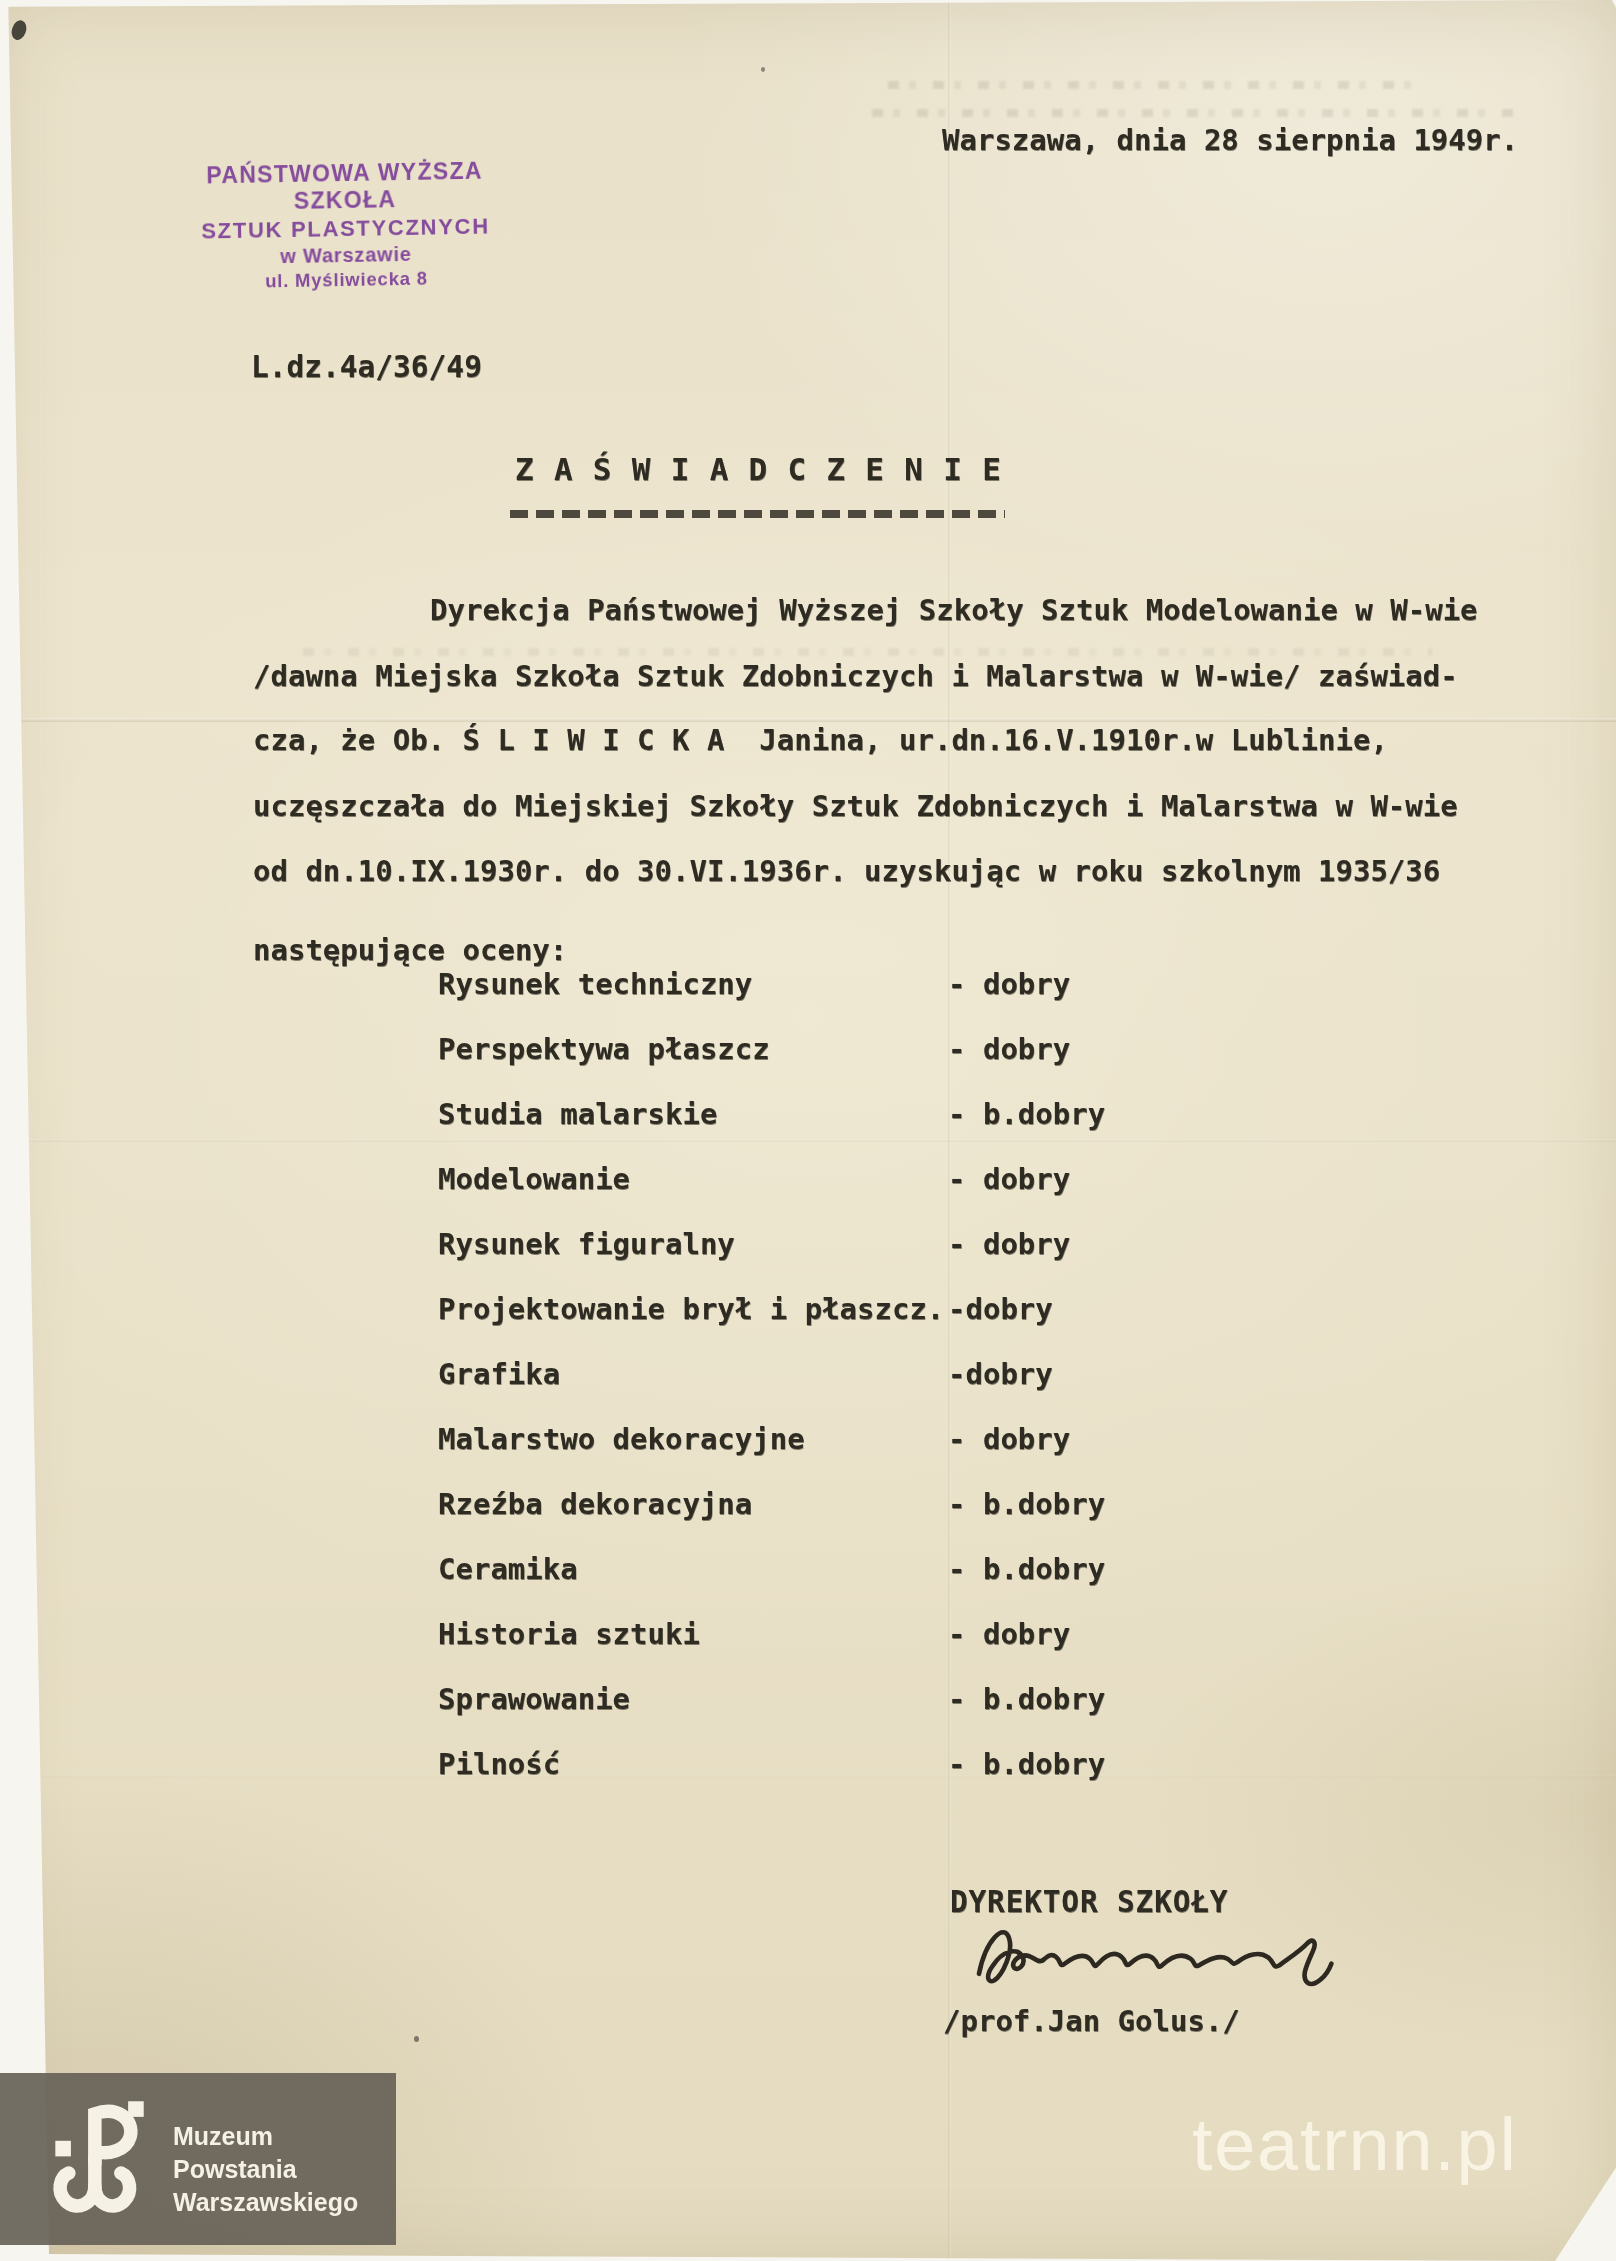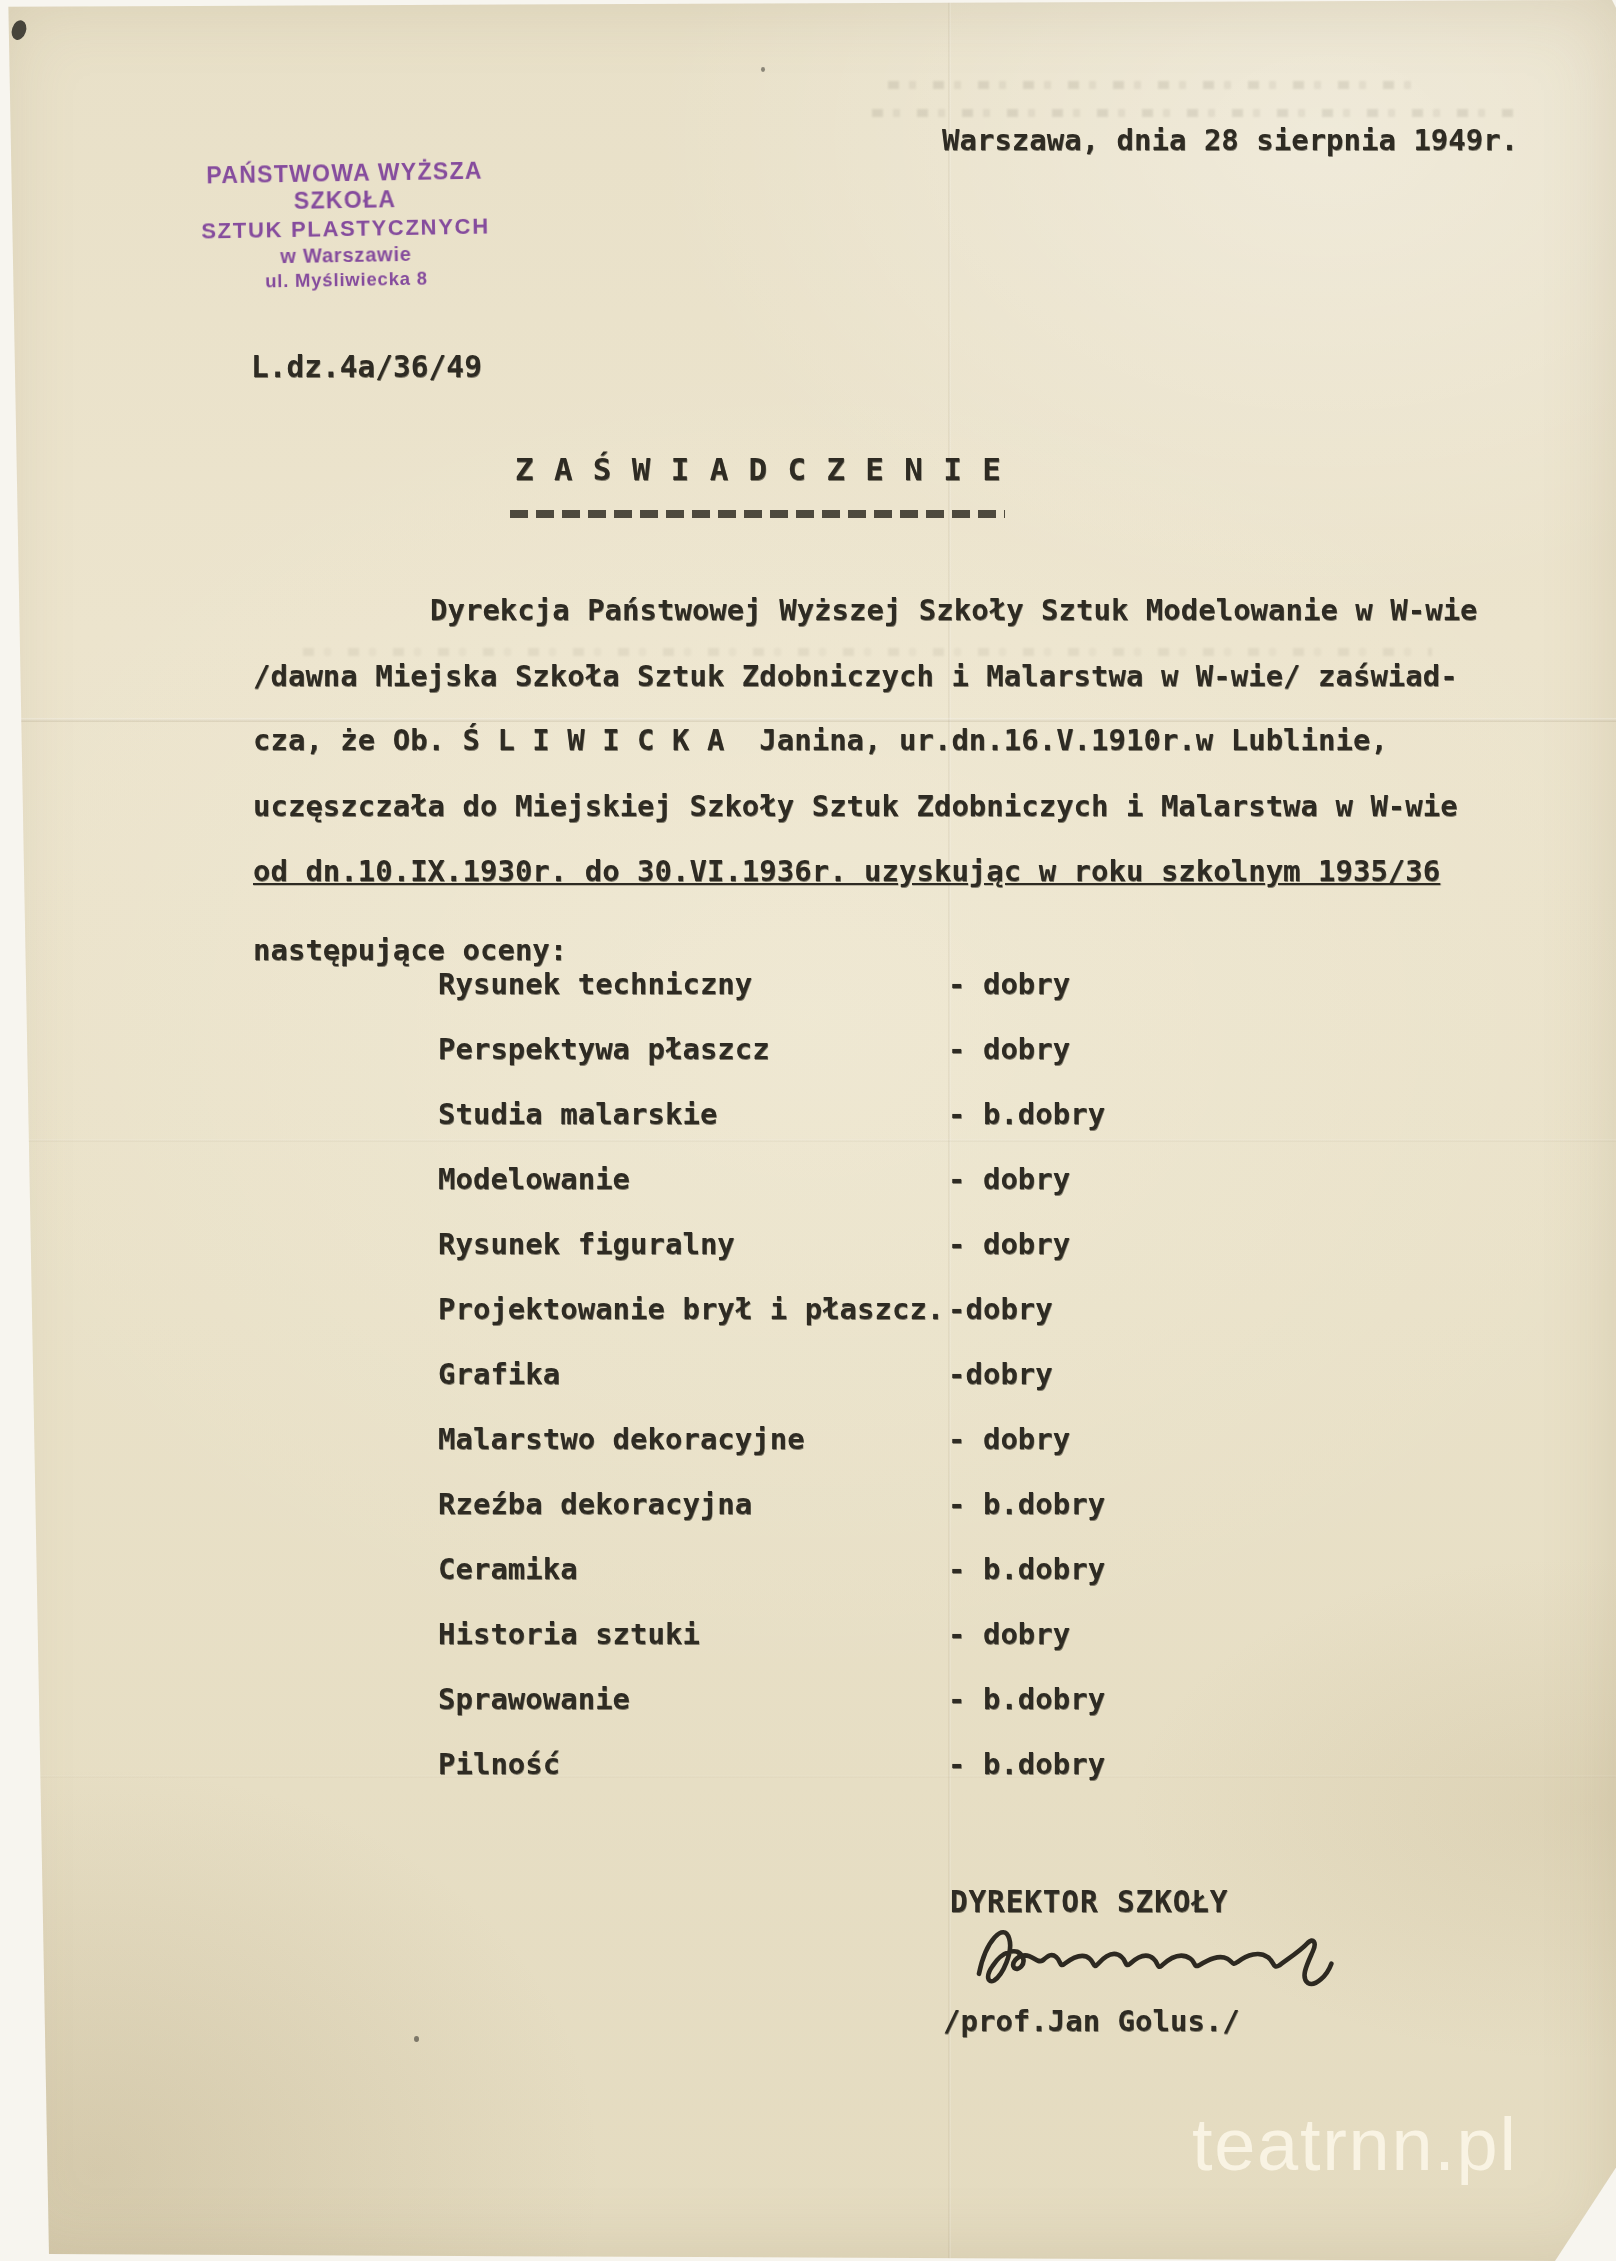--- a/index.html
+++ b/index.html
@@ -36,21 +36,21 @@
   .ghost3{left:303px;top:648px;width:1129px;opacity:.28;}
   
   .type{position:absolute;color:#2e2b23;font-weight:bold;font-size:29px;white-space:pre;
         text-shadow:0.5px 0.5px 0.6px rgba(44,40,30,.55);}
   .date-line{left:942px;top:123px;}
   .ref-number{left:251px;top:334px;font-size:29.5px;margin-top:16px;}
   .doc-title{left:515px;top:451px;font-size:31px;letter-spacing:0.8px;}
   .title-underline{position:absolute;left:510px;top:510px;width:495px;height:7.6px;opacity:.88;
     background:repeating-linear-gradient(90deg,#38342a 0 17.7px,transparent 17.7px 26px);}
   .bl1{left:430px;top:593px;} .bl2{left:253px;top:659px;} .bl3{left:253px;top:723px;}
-  .bl4{left:253px;top:789px;} .bl5{left:253px;top:854px;text-decoration:underline;} .bl6{left:253px;top:920px;margin-top:13px;}
+  .bl4{left:253px;top:789px;} .bl5{left:253px;top:854px;} .bl6{left:253px;top:920px;margin-top:13px;}
   
   .grades{position:absolute;left:438px;top:967px;width:842px;}
   .grade-row{position:relative;height:65px;}
   .grade-row .subject{position:absolute;left:0;top:0;color:#2e2b23;font-weight:bold;
       font-size:29px;white-space:pre;text-shadow:0.5px 0.5px 0.6px rgba(44,40,30,.55);}
   .grade-row .grade{position:absolute;left:510px;top:0;color:#2e2b23;font-weight:bold;
       font-size:29px;white-space:pre;text-shadow:0.5px 0.5px 0.6px rgba(44,40,30,.55);}
   
   .stamp{position:absolute;left:160px;top:160px;width:371px;text-align:center;
     transform:rotate(-1deg);color:#7c3e99;filter:blur(0.3px);opacity:.92;
@@ -174,15 +174,31 @@
                C242,61 254,57 264,64 C270,68 268,75 274,72 C286,65 298,59 308,64
                C314,67 314,73 320,68 C332,59 346,55 356,62 C364,67 362,77 370,72
                C382,63 396,54 404,45 C410,39 415,44 410,55 C403,71 395,86 404,93
                C413,98 427,84 432,70" fill="none" stroke="#18150f" stroke-width="5.5" stroke-linecap="round" opacity="0.9"></path>
     </svg>
     <div class="type sig-name">/prof.Jan Golus./</div>
 
     <div class="site-mark">teatrnn.pl</div>
   </div>
 
+  <div class="museum-box">
+    <svg class="museum-logo" width="104" height="125" viewBox="0 0 100 120">
+      <g fill="none" stroke="#f5f1e4" stroke-width="13" stroke-linecap="round">
+        <path d="M46,64 L46,16 C68,8 84,22 80,38 C76,52 58,56 46,52"></path>
+        <path d="M46,58 L46,86 C46,103 28,110 18,100 C9,91 12,77 21,73"></path>
+        <path d="M46,86 C46,103 64,110 74,100 C83,91 80,77 71,73"></path>
+      </g>
+      <rect x="8" y="42" width="15" height="15" fill="#f5f1e4"></rect>
+      <rect x="78" y="4" width="15" height="15" fill="#f5f1e4"></rect>
+    </svg>
+    <div class="museum-text">
+      <div>Muzeum</div>
+      <div>Powstania</div>
+      <div>Warszawskiego</div>
+    </div>
+  </div>
 
 </div>
 
 
 </body></html>

